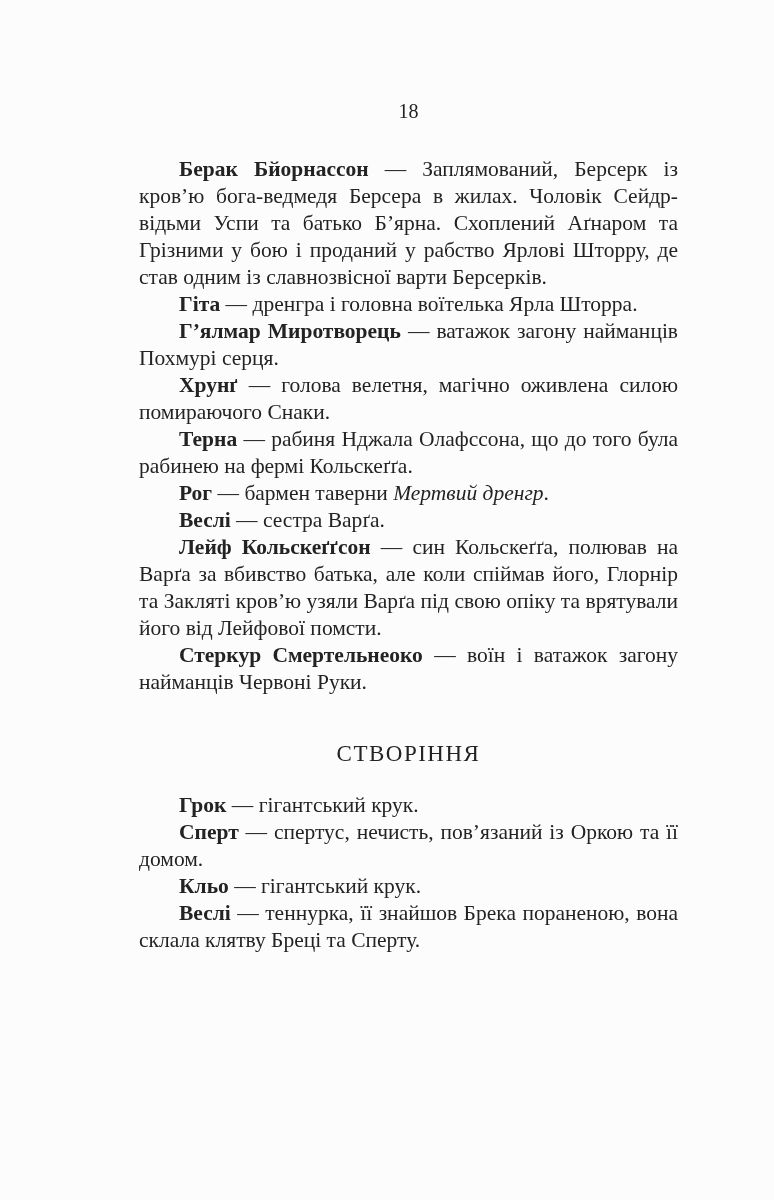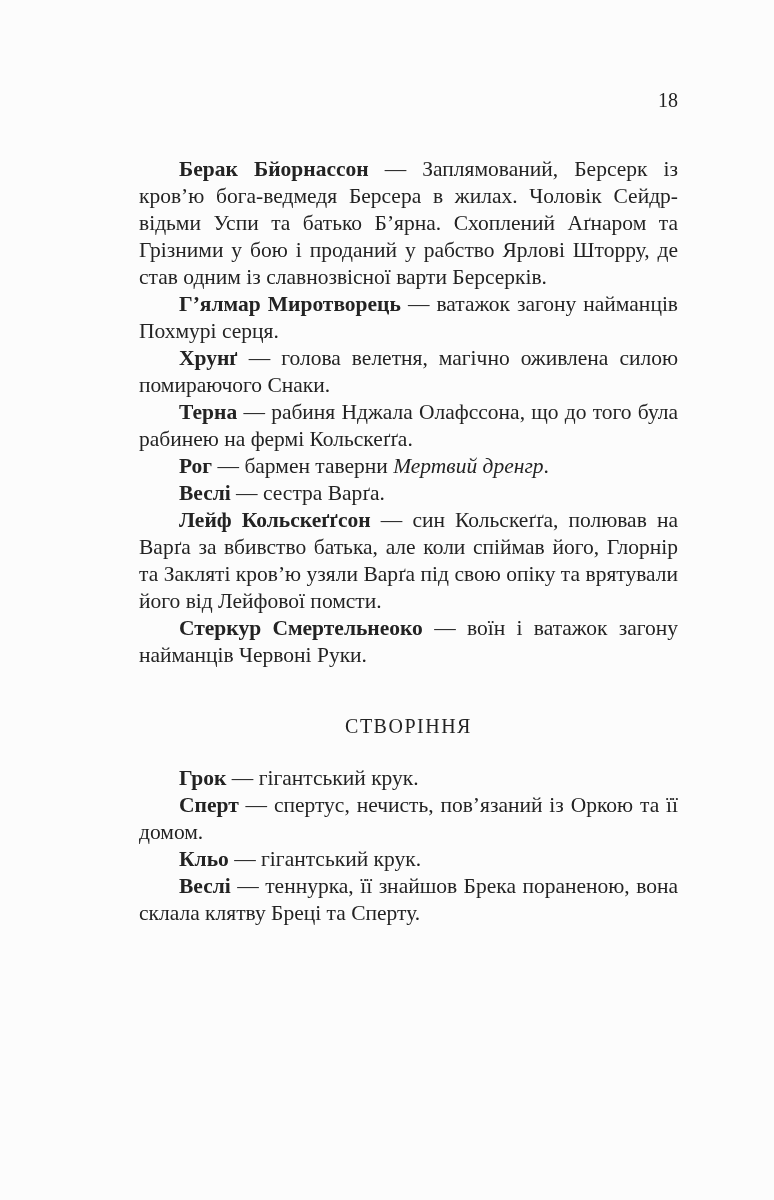--- a/index.html
+++ b/index.html
@@ -11,24 +11,24 @@
     position: relative;
     width: 774px;
     height: 1200px;
     background: #fcfcfc;
     color: #232323;
     font-family: "Liberation Serif", "DejaVu Serif", serif;
     overflow: hidden;
   }
   .pageno {
     position: absolute;
-    top: 88px;
+    top: 99px;
     left: 139px;
     width: 539px;
-    text-align: right;
+    text-align: center;
     font-size: 20px;
     line-height: 24px;
   }
   .content {
     position: absolute;
     left: 139px;
     top: 156px;
     width: 539px;
   }
   .entry {
@@ -42,33 +42,34 @@
     font-weight: 700;
     margin-top: 39px;
   }
   .entry i {
     font-style: italic;
     margin-top: 12px;
   }
   .section-heading {
     margin: 44px 0 25px 0;
     text-align: center;
-    font-size: 20px;
+    font-size: 23px;
     letter-spacing: 1.5px;
     line-height: 27px;
     font-weight: 400;
   }
 </style>
 </head>
 <body>
 
 <div class="page">
   <div class="pageno">18</div>
   <div class="content" id="content">
       <p class="entry"><b>Берак Бйорнассон</b> — <span>Заплямований, Берсерк із кров’ю бога-ведмедя Берсера в жилах. Чоловік Сейдр-відьми Успи та батько Б’ярна. Схоплений Аґнаром та Грізними у бою і проданий у рабство Ярлові Шторру, де став одним із славнозвісної варти Берсерків.</span></p>
+      <p class="entry"><b>Гіта</b> — <span>дренгра і головна воїтелька Ярла Шторра.</span></p>
       <p class="entry"><b>Г’ялмар Миротворець</b> — <span>ватажок загону найманців Похмурі серця.</span></p>
       <p class="entry"><b>Хрунґ</b> — <span>голова велетня, магічно оживлена силою помираючого Снаки.</span></p>
       <p class="entry"><b>Терна</b> — <span>рабиня Нджала Олафссона, що до того була рабинею на фермі Кольскеґґа.</span></p>
       <p class="entry"><b>Рог</b> — <span>бармен таверни <i>Мертвий дренгр</i>.</span></p>
       <p class="entry"><b>Веслі</b> — <span>сестра Варґа.</span></p>
       <p class="entry"><b>Лейф Кольскеґґсон</b> — <span>син Кольскеґґа, полював на Варґа за вбивство батька, але коли спіймав його, Глорнір та Закляті кров’ю узяли Варґа під свою опіку та врятували його від Лейфової помсти.</span></p>
       <p class="entry"><b>Стеркур Смертельнеоко</b> — <span>воїн і ватажок загону найманців Червоні Руки.</span></p>
       <div class="section-heading">СТВОРІННЯ</div>
       <p class="entry"><b>Грок</b> — <span>гігантський крук.</span></p>
       <p class="entry"><b>Сперт</b> — <span>спертус, нечисть, пов’язаний із Оркою та її домом.</span></p>

